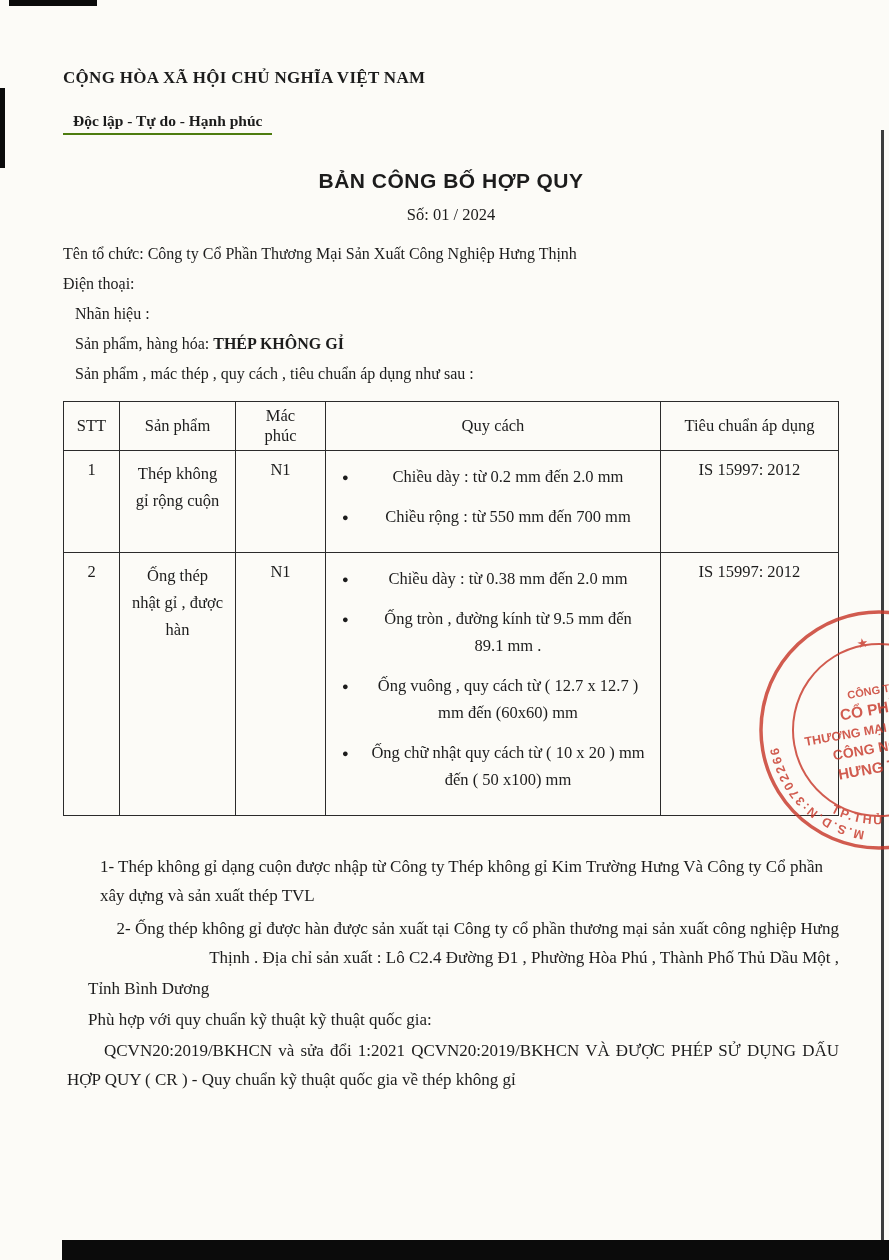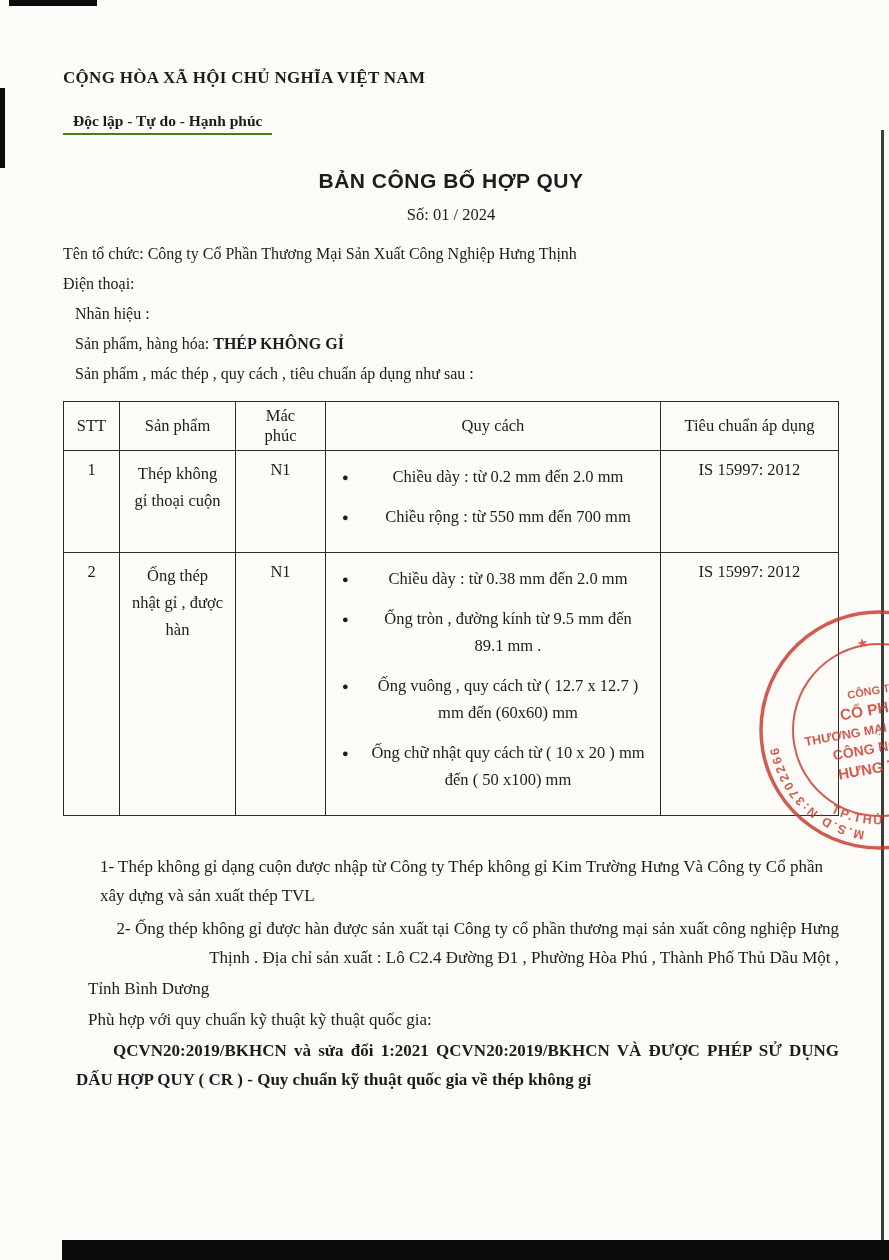--- a/index.html
+++ b/index.html
@@ -66,21 +66,21 @@
   ul.specs { list-style: none; margin: 0; padding: 0; }
   ul.specs li { position: relative; padding-left: 30px; margin: 3px 0 13px 0; line-height: 27px; }
   ul.specs li::before { content: "●"; position: absolute; left: 4px; top: 1px; font-size: 11px; }
   td.product { line-height: 27px; }
   
   .notes { margin-top: 36px; font-size: 17px; line-height: 29px; width: 776px; }
   .note-1 { margin: 0 0 4px 37px; }
   .note-2 { margin: 0 0 0 37px; padding-left: 27px; text-indent: -27px; text-align: right; }
   .note-3 { margin: 2px 0 0 25px; }
   .note-4 { margin: 2px 0 0 25px; }
-  .note-5 { margin: 2px 0 0 13px; text-indent: 37px; text-align: justify; font-weight: bold; }
+  .note-5 { margin: 2px 0 0 4px; text-indent: 37px; text-align: justify; }
   
   .stamp { position: absolute; left: 729px; top: 580px; pointer-events: none; }
 </style>
 </head>
 <body>
 
 <div class="page">
 
   <div class="art art-top-left"></div>
   <div class="art art-left-edge"></div>
@@ -118,21 +118,21 @@
           <th class="center">STT</th>
           <th>Sản phẩm</th>
           <th>Mác phúc</th>
           <th>Quy cách</th>
           <th>Tiêu chuẩn áp dụng</th>
         </tr>
       </thead>
       <tbody>
         <tr>
           <td class="center">1</td>
-          <td class="product">Thép không gỉ thoại cuộn</td>
+          <td class="product">Thép không gỉ rộng cuộn</td>
           <td class="grade">N1</td>
           <td class="specs-cell">
             <ul class="specs">
               <li>Chiều dày : từ 0.2 mm đến 2.0 mm</li>
               <li>Chiều rộng : từ 550 mm đến 700 mm</li>
             </ul>
           </td>
           <td>IS 15997: 2012</td>
         </tr>
         <tr>

